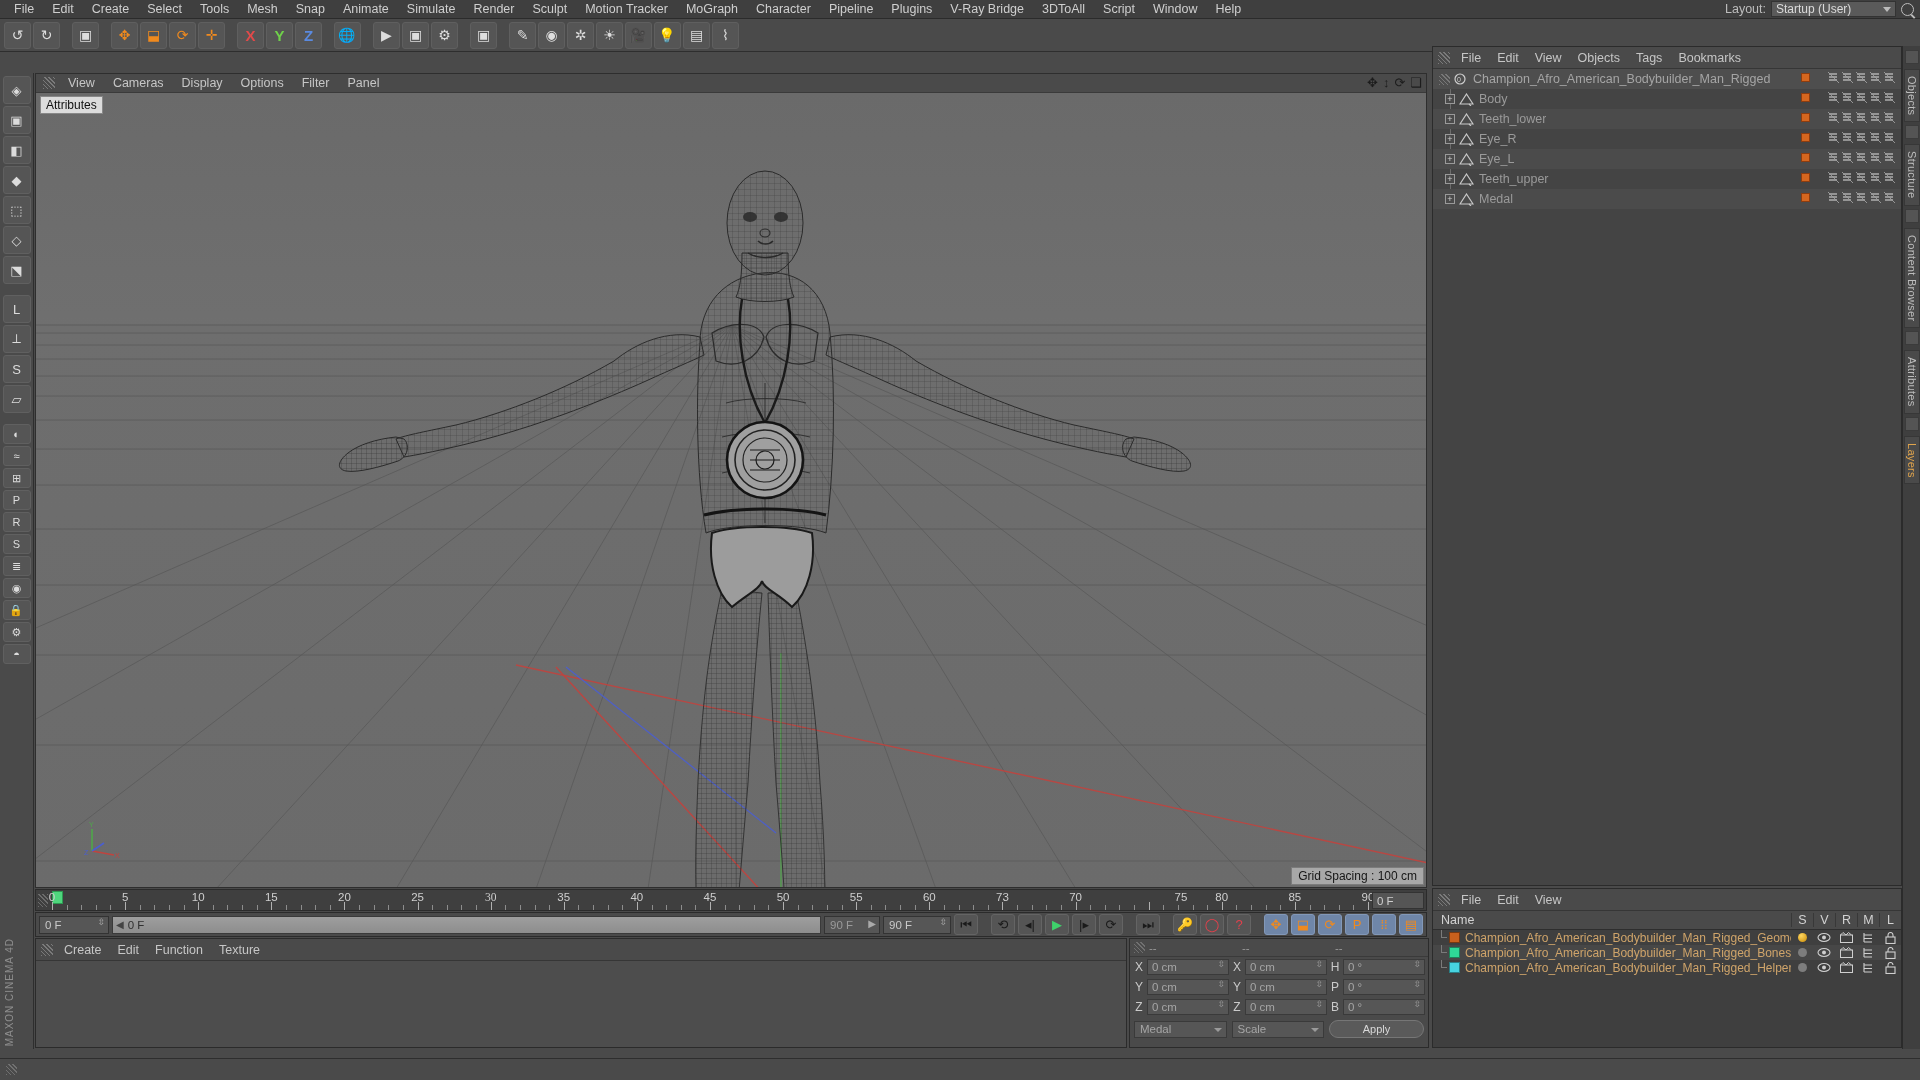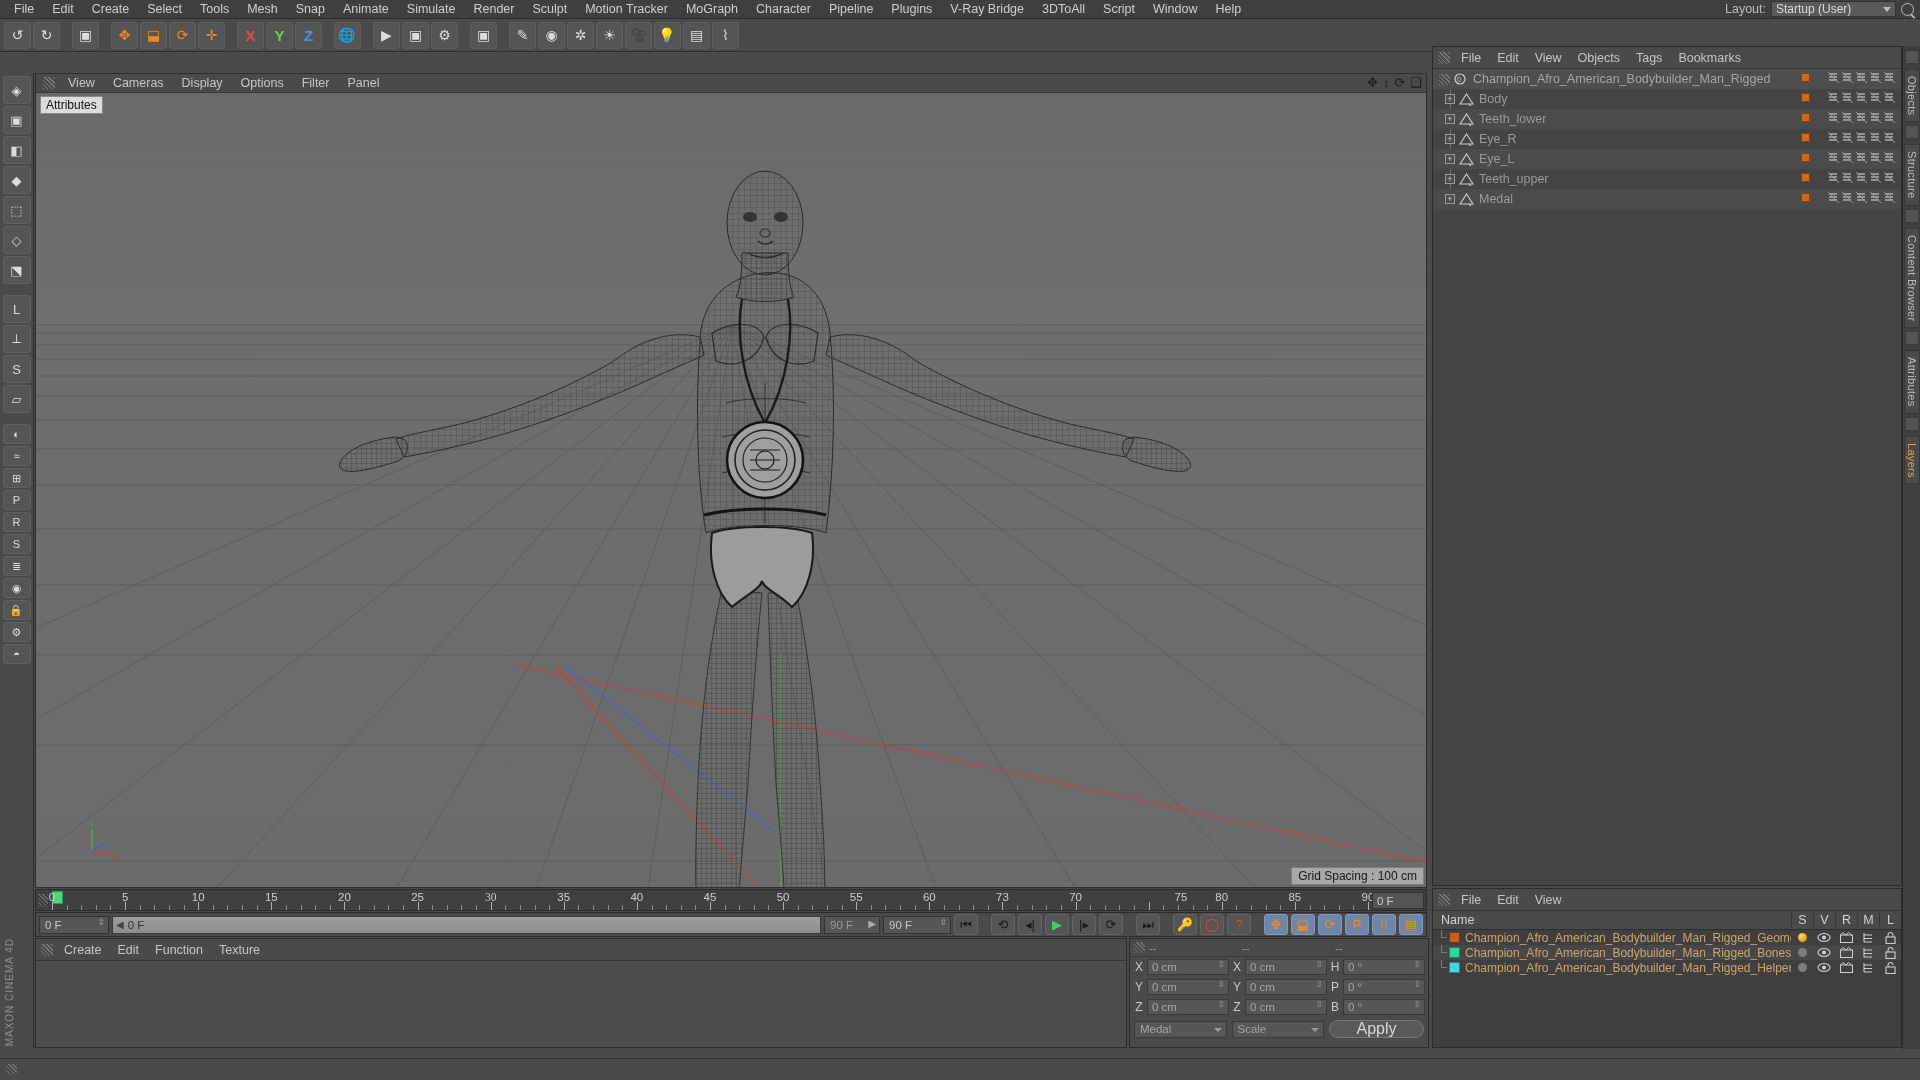--- a/index.html
+++ b/index.html
@@ -223,21 +223,21 @@
   .colab{width:12px;color:#cacaca;font-size:12px;text-align:center;flex:0 0 auto;}
   .coinput{flex:1;height:16px;background:#565656;border:1px solid #3a3a3a;color:#a5a5a5;
     font-size:11.5px;display:flex;align-items:center;padding-left:4px;position:relative;}
   .coinput .sp{position:absolute;right:3px;top:1px;color:#9a9a9a;font-size:9px;line-height:7px;}
   #co-bottom{display:flex;align-items:center;height:20px;padding:0 4px;gap:5px;margin-top:2px;}
   .codrop{flex:1;height:17px;background:#565656;border:1px solid #3a3a3a;color:#a5a5a5;
     font-size:11.5px;display:flex;align-items:center;padding-left:5px;position:relative;}
   .codrop .arw{position:absolute;right:4px;top:6px;border-left:4px solid transparent;
     border-right:4px solid transparent;border-top:4px solid #9a9a9a;}
   #apply-btn{width:95px;height:18px;background:#5a5a5a;border:1px solid #767676;border-radius:9px;
-    color:#d8d8d8;font-size:16px;display:flex;align-items:center;justify-content:center;cursor:pointer;}
+    color:#d8d8d8;font-size:11px;display:flex;align-items:center;justify-content:center;cursor:pointer;}
 
   
   #statusbar{
     position:absolute;left:0;bottom:0;width:1920px;height:22px;background:#4a4a4a;
     border-top:1px solid #2e2e2e;display:flex;align-items:center;font-size:12.5px;color:#cdcdcd;
   }
   #statusbar .grip{width:11px;height:11px;margin:0 6px;
     background-image:repeating-linear-gradient(45deg,#8a8a8a 0 1px,transparent 1px 3px);opacity:.6;}
 
   

